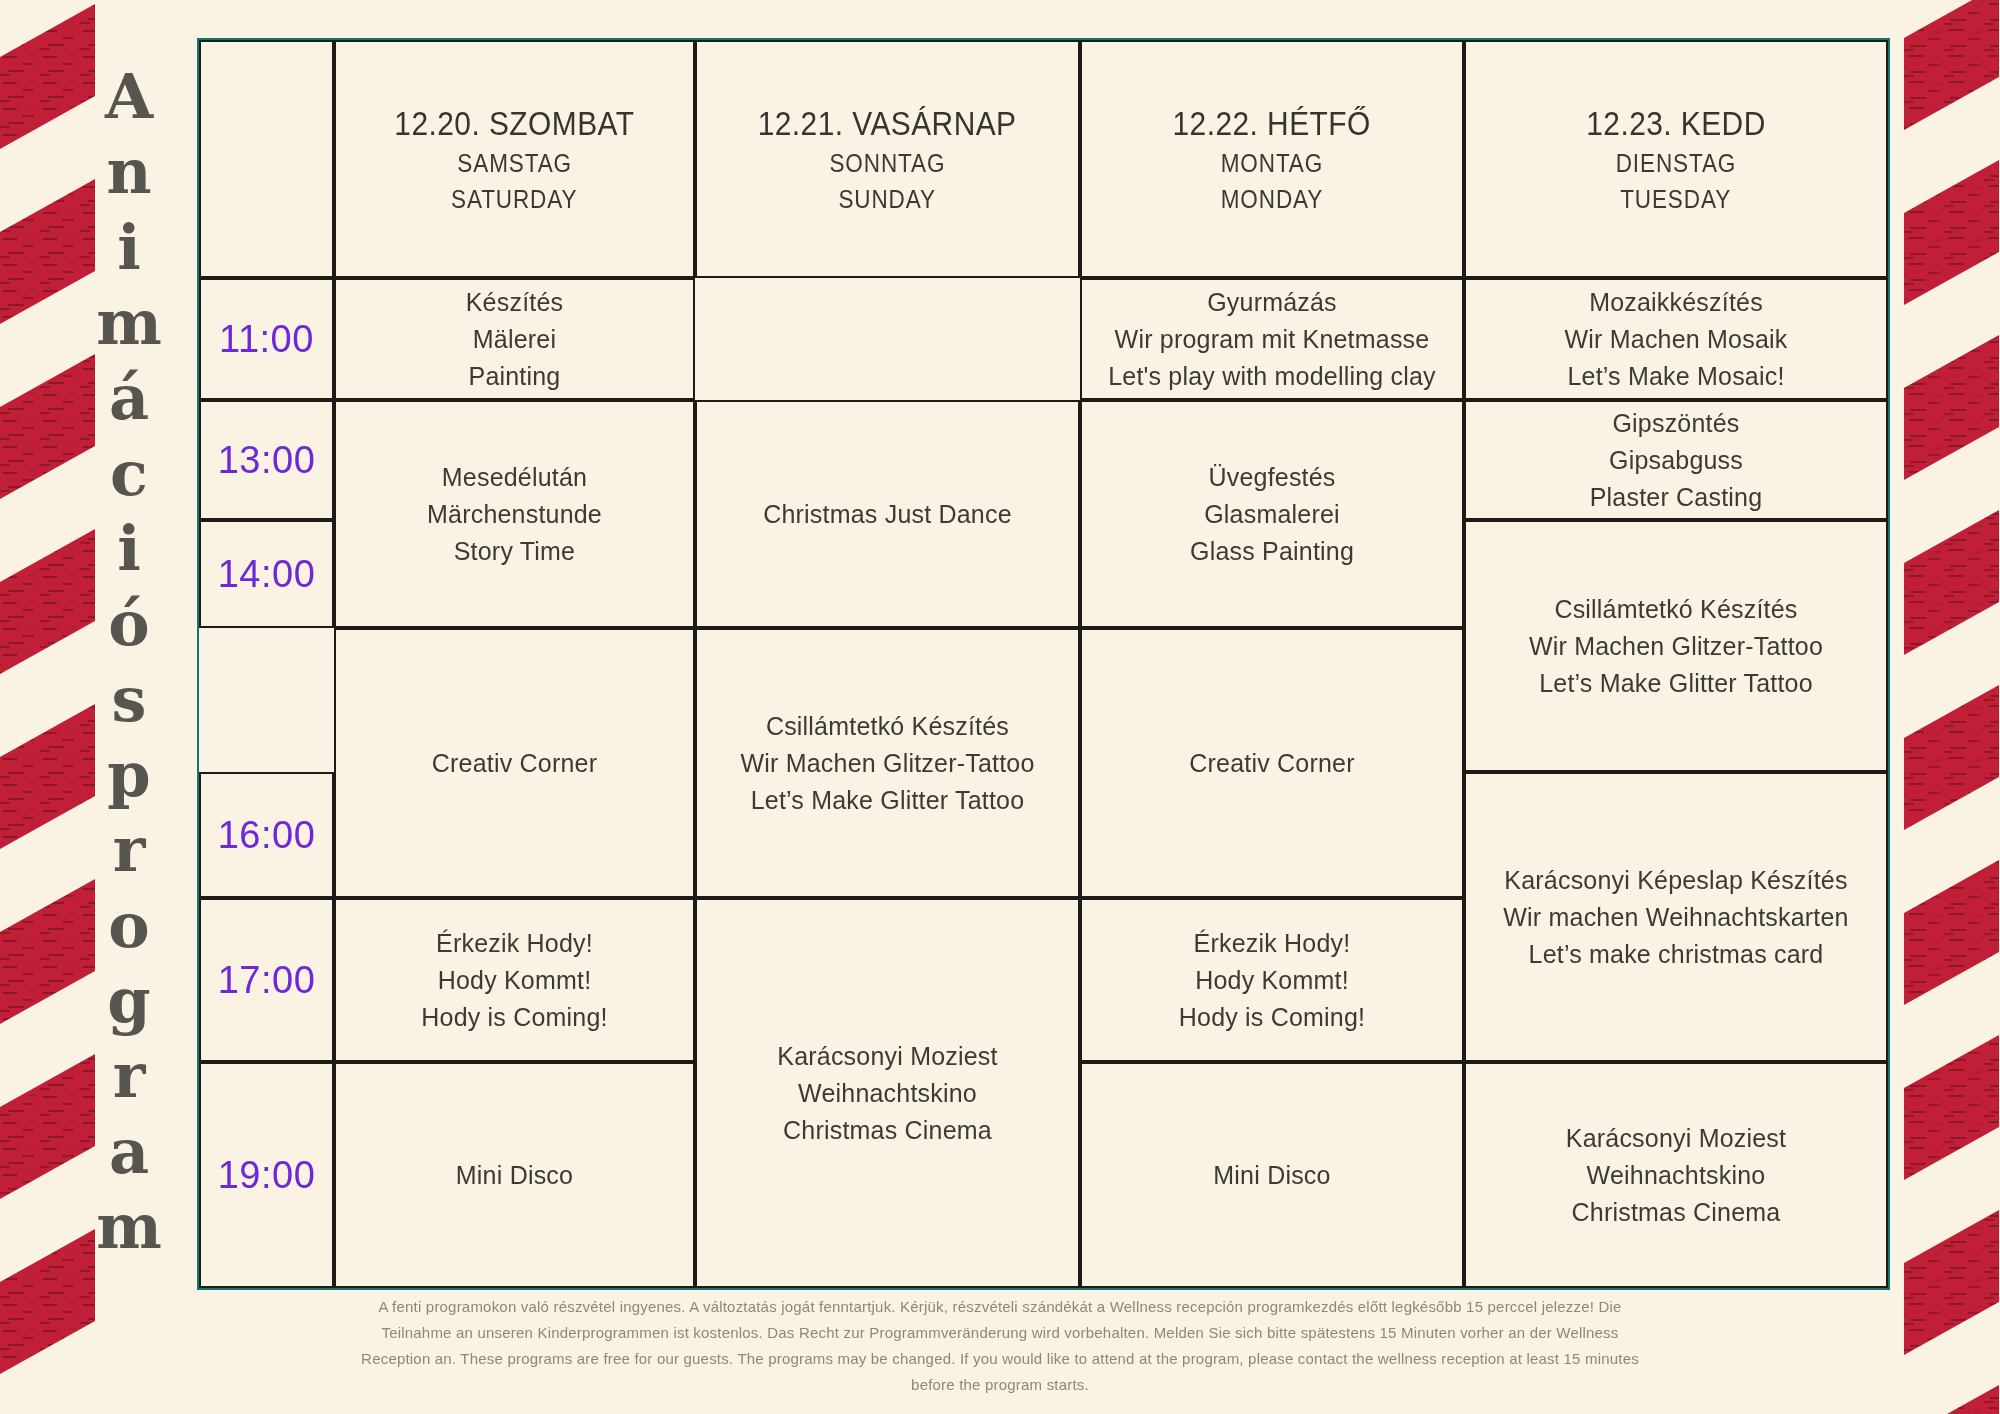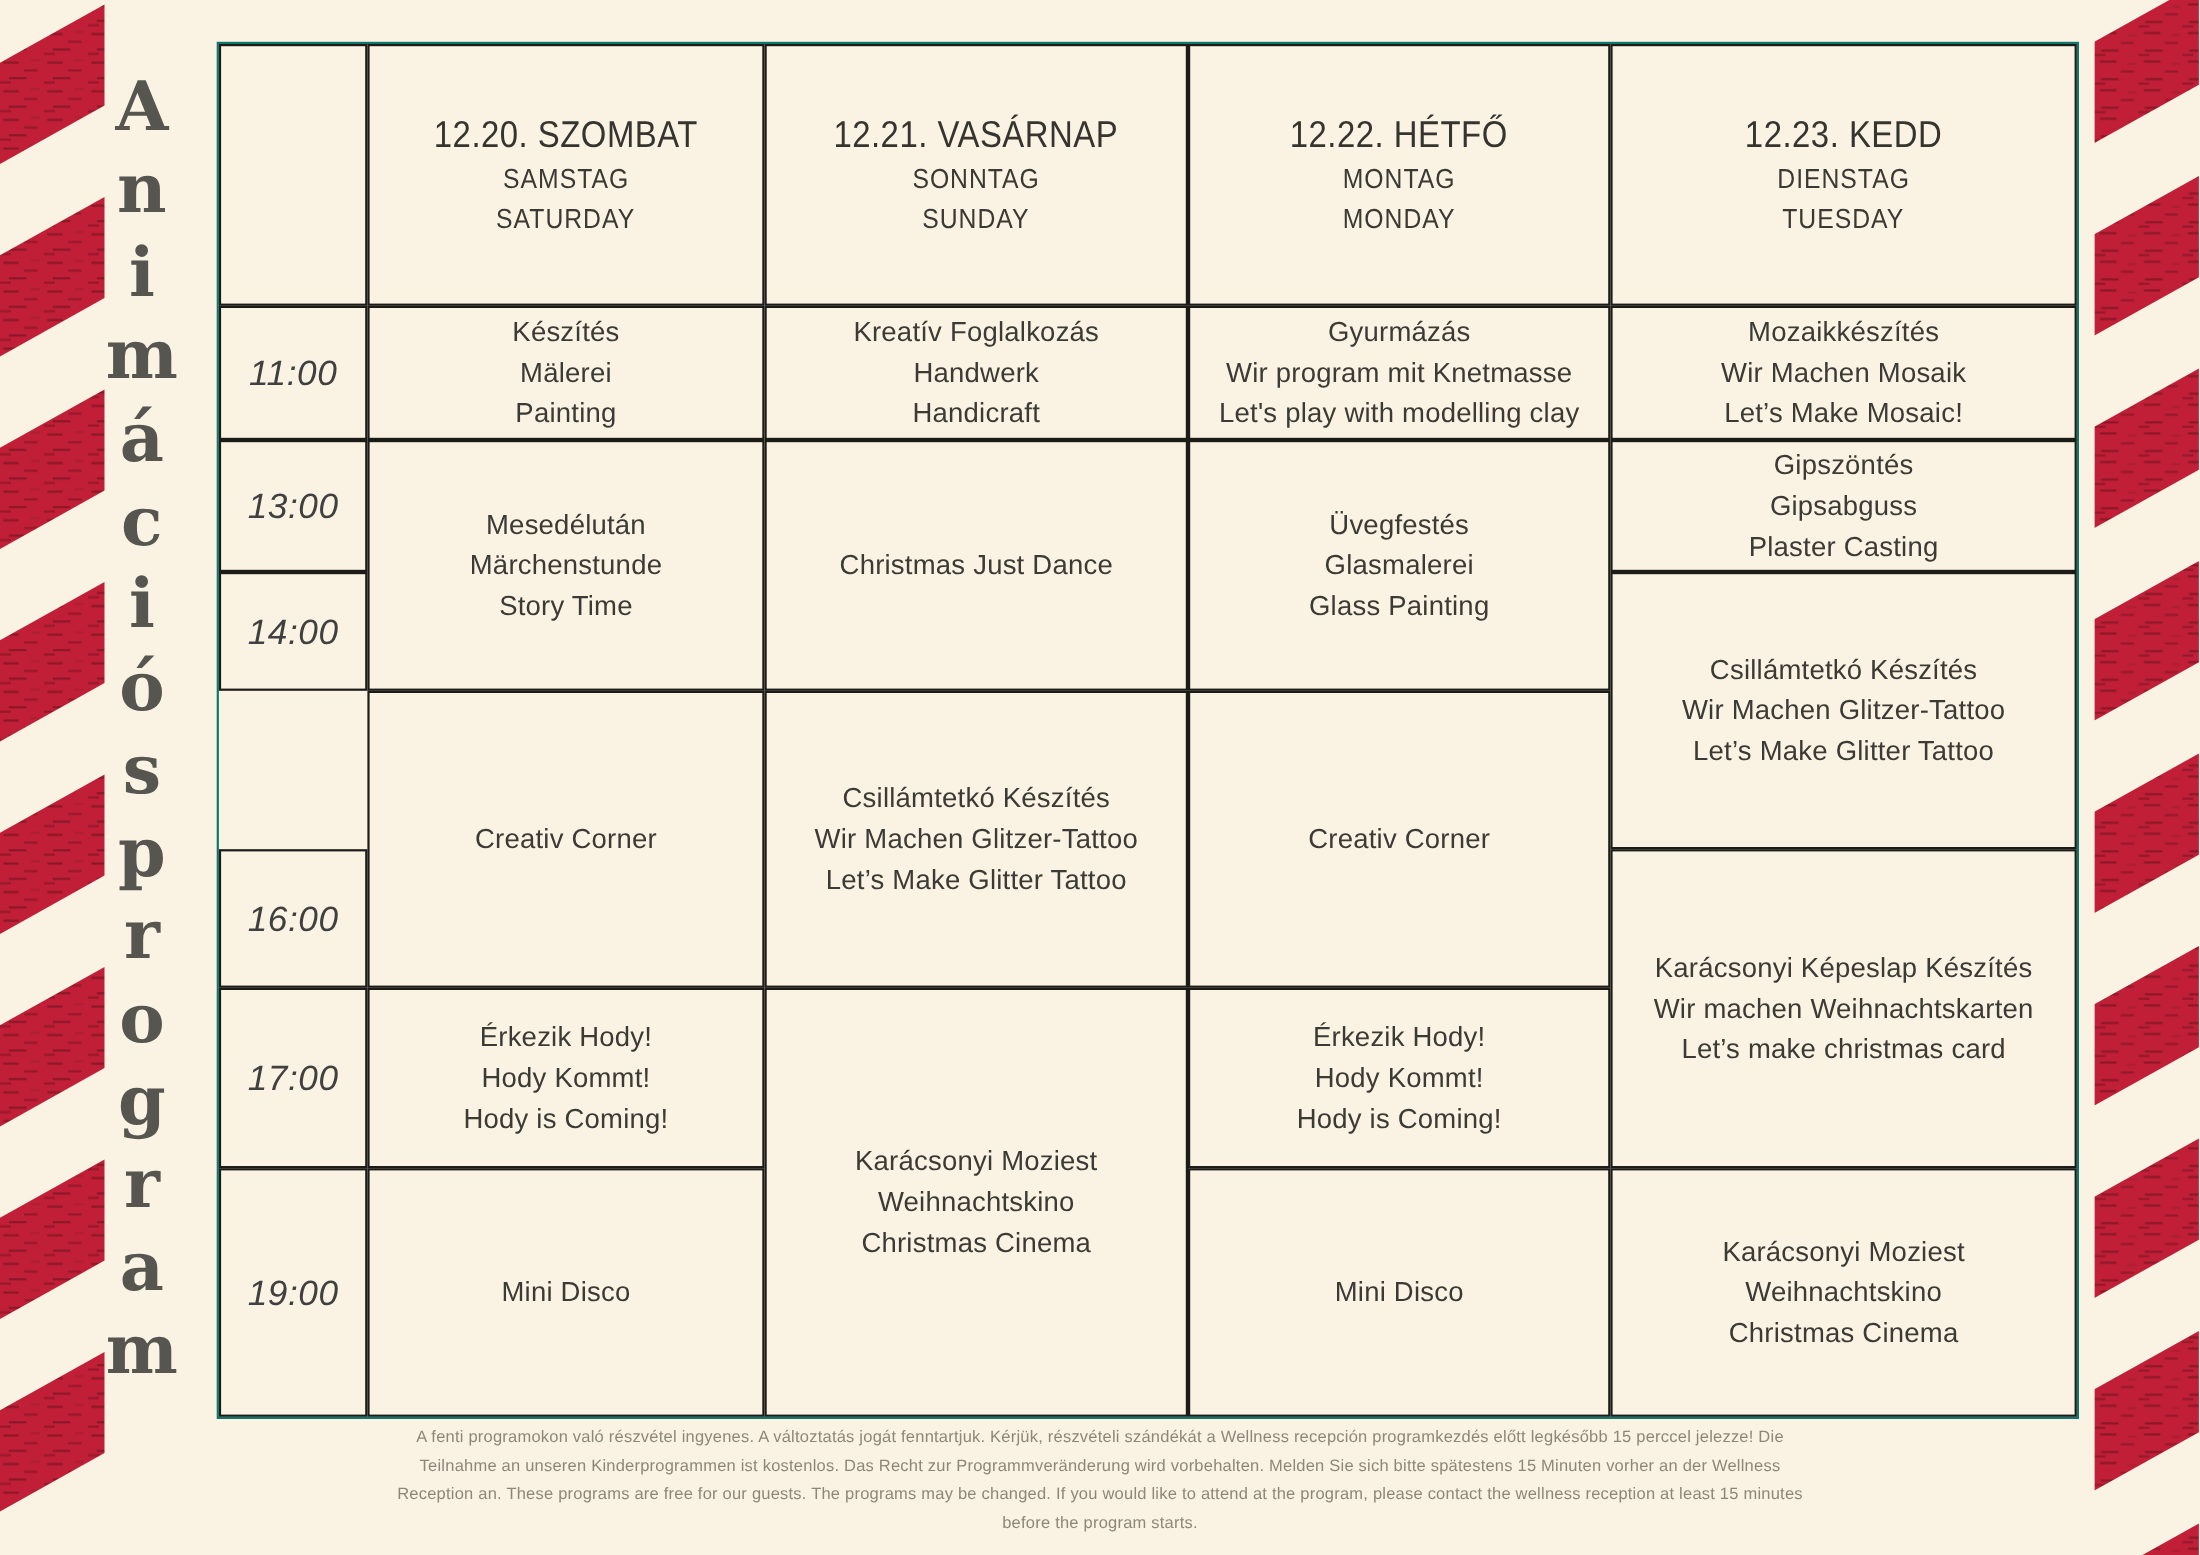--- a/index.html
+++ b/index.html
@@ -33,21 +33,21 @@
     text-align:center;overflow:hidden;
   }
   .day-header .date{
     font-size:34px;color:#35342E;letter-spacing:.5px;line-height:44px;
     transform:scaleX(.88);white-space:nowrap;
   }
   .day-header .sub{
     font-size:25px;color:#3A3933;letter-spacing:1px;line-height:36px;
     transform:scaleX(.9);white-space:nowrap;
   }
-  .time-cell{font-size:32px;color:#404040;letter-spacing:.5px;font-style:italic;}
+  .time-cell{font-size:38px;color:#6d28d9;letter-spacing:.5px;}
   .program .line{font-size:25px;line-height:37px;color:#3B3A35;letter-spacing:.2px;white-space:nowrap;}
   .footer{
     position:absolute;left:60px;right:60px;top:1294px;
     text-align:center;color:#8D8779;
   }
   .footer .fline{font-size:15px;line-height:26px;letter-spacing:.2px;white-space:nowrap;}
 </style>
 </head>
 <body>
 
@@ -169,25 +169,20 @@
       </div>
     <div class="cell program" style="grid-area:7/2">
         <div class="line">Érkezik Hody!</div>
         <div class="line">Hody Kommt!</div>
         <div class="line">Hody is Coming!</div>
       </div>
     <div class="cell program" style="grid-area:8/2">
         <div class="line">Mini Disco</div>
       </div>
 
-    <div class="cell program" style="grid-area:2/3">
-        <div class="line">Kreatív Foglalkozás</div>
-        <div class="line">Handwerk</div>
-        <div class="line">Handicraft</div>
-      </div>
     <div class="cell program" style="grid-area:3/3/span 2">
         <div class="line">Christmas Just Dance</div>
       </div>
     <div class="cell program" style="grid-area:5/3/span 2">
         <div class="line">Csillámtetkó Készítés</div>
         <div class="line">Wir Machen Glitzer-Tattoo</div>
         <div class="line">Let’s Make Glitter Tattoo</div>
       </div>
     <div class="cell program" style="grid-area:7/3/span 2">
         <div class="line">Karácsonyi Moziest</div>

